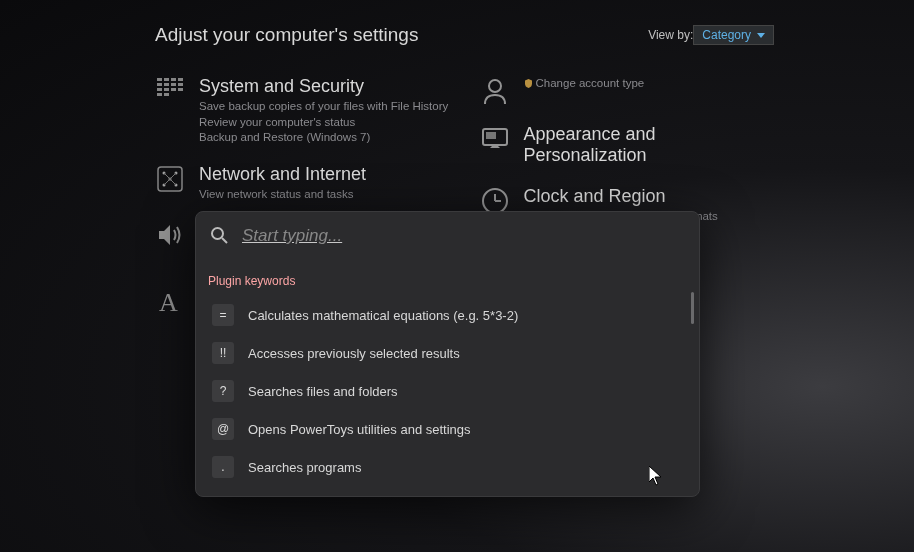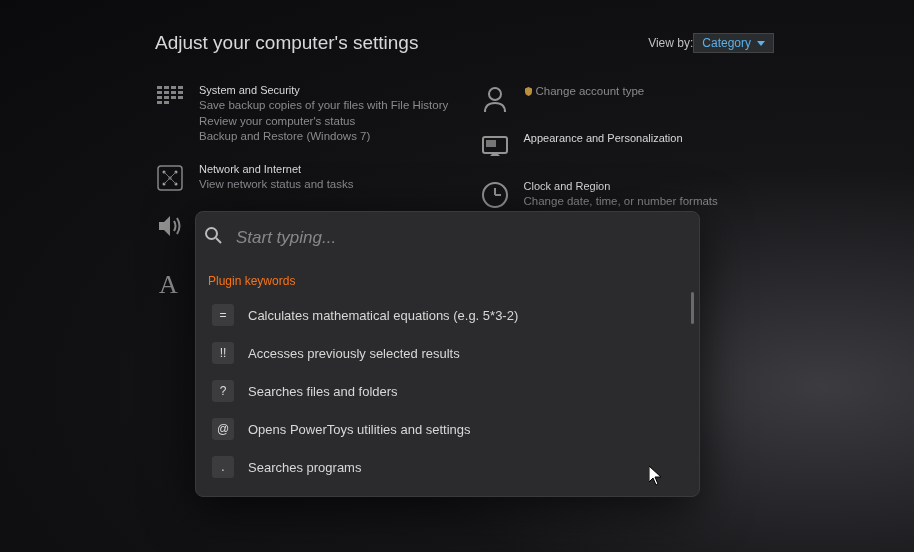--- a/index.html
+++ b/index.html
@@ -12,21 +12,21 @@
       height: 552px;
       background: radial-gradient(ellipse at 90% 70%, #3c3c40 0%, #151518 40%, #0a0a0c 100%);
       font-family: "Segoe UI", -apple-system, sans-serif;
       color: #c8c8c8;
       overflow: hidden;
       position: relative;
     }
     .control-panel {
       position: absolute;
       left: 155px;
-      top: 32px;
+      top: 24px;
       right: 140px;
     }
     .header-row {
       display: flex;
       justify-content: space-between;
       align-items: center;
       margin-bottom: 30px;
     }
     .page-title {
       font-size: 19px;
@@ -72,21 +72,21 @@
       display: flex;
       align-items: center;
       justify-content: center;
       color: #b0b0b0;
       opacity: 0.85;
     }
     .cat-content {
       flex: 1;
     }
     .cat-title {
-      font-size: 11px;
+      font-size: 18px;
       color: #d8d8d8;
       margin-bottom: 2px;
     }
     .cat-sub {
       font-size: 11.5px;
       color: #8a8a8e;
       line-height: 1.35;
     }
     .cat-sub .lock-icon {
       display: inline-block;
@@ -103,23 +103,24 @@
       top: 211px;
       width: 505px;
       background: #2b2b2d;
       border-radius: 8px;
       box-shadow: 0 12px 50px rgba(0,0,0,0.7);
       border: 1px solid #3a3a3c;
       overflow: hidden;
     }
     .search-row {
       display: flex;
-      align-items: flex-end;
-      padding: 14px 8px;
+      align-items: flex-start;
+      padding: 14px 14px;
       gap: 14px;
+      text-decoration: underline;
     }
     .search-icon {
       color: #bbb;
       flex-shrink: 0;
     }
     .search-input {
       background: transparent;
       border: none;
       outline: none;
       color: #ddd;
@@ -130,21 +131,21 @@
     .search-input::placeholder {
       color: #888;
       font-style: italic;
     }
     .plugin-section {
       padding: 8px 0 10px;
       position: relative;
     }
     .plugin-header {
       font-size: 12px;
-      color: #f97316;
+      color: #fca5a5;
       padding: 4px 12px 8px;
     }
     .plugin-row {
       display: flex;
       align-items: center;
       gap: 14px;
       padding: 8px 16px;
       cursor: pointer;
     }
     .plugin-key {

